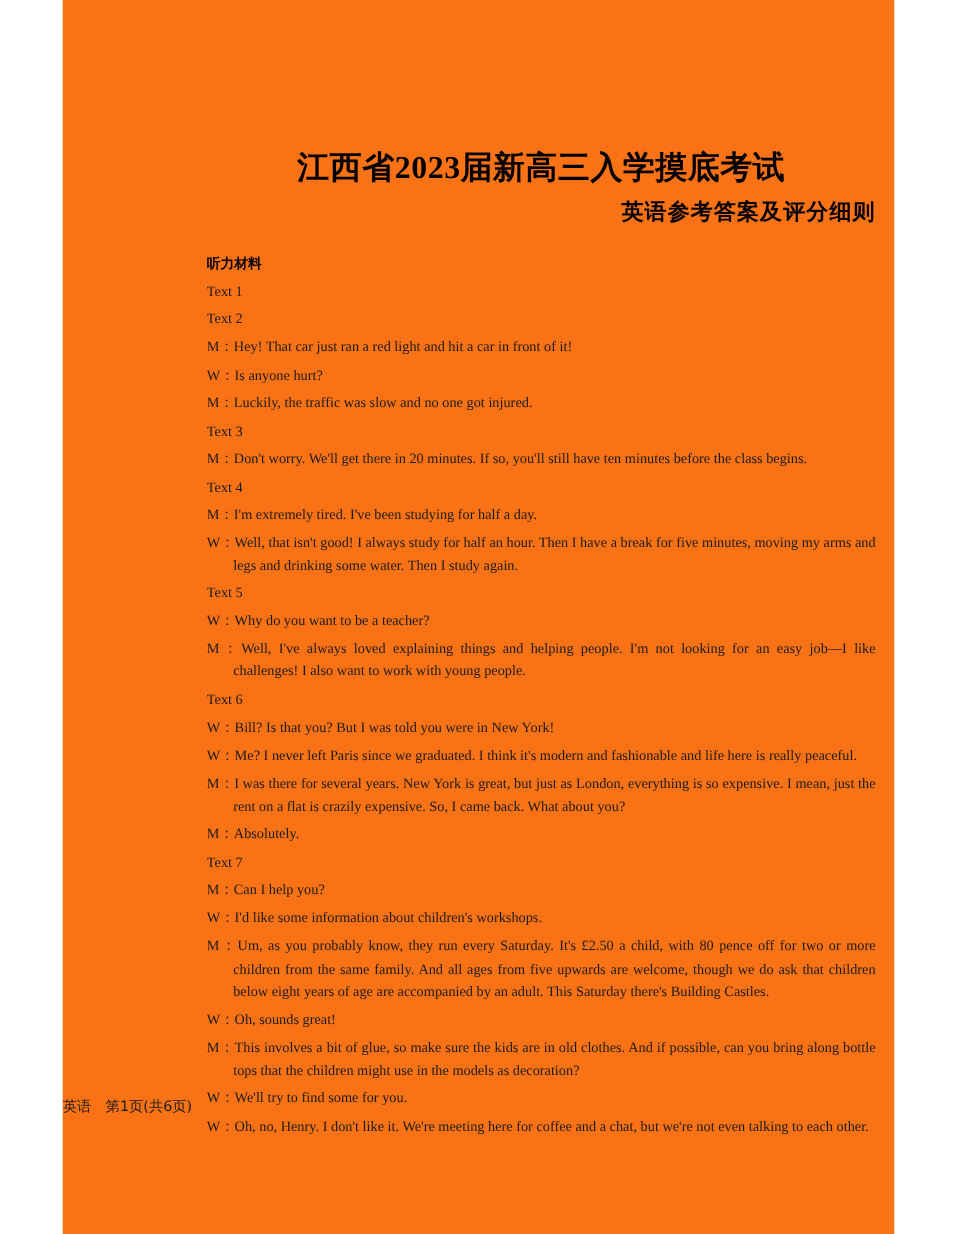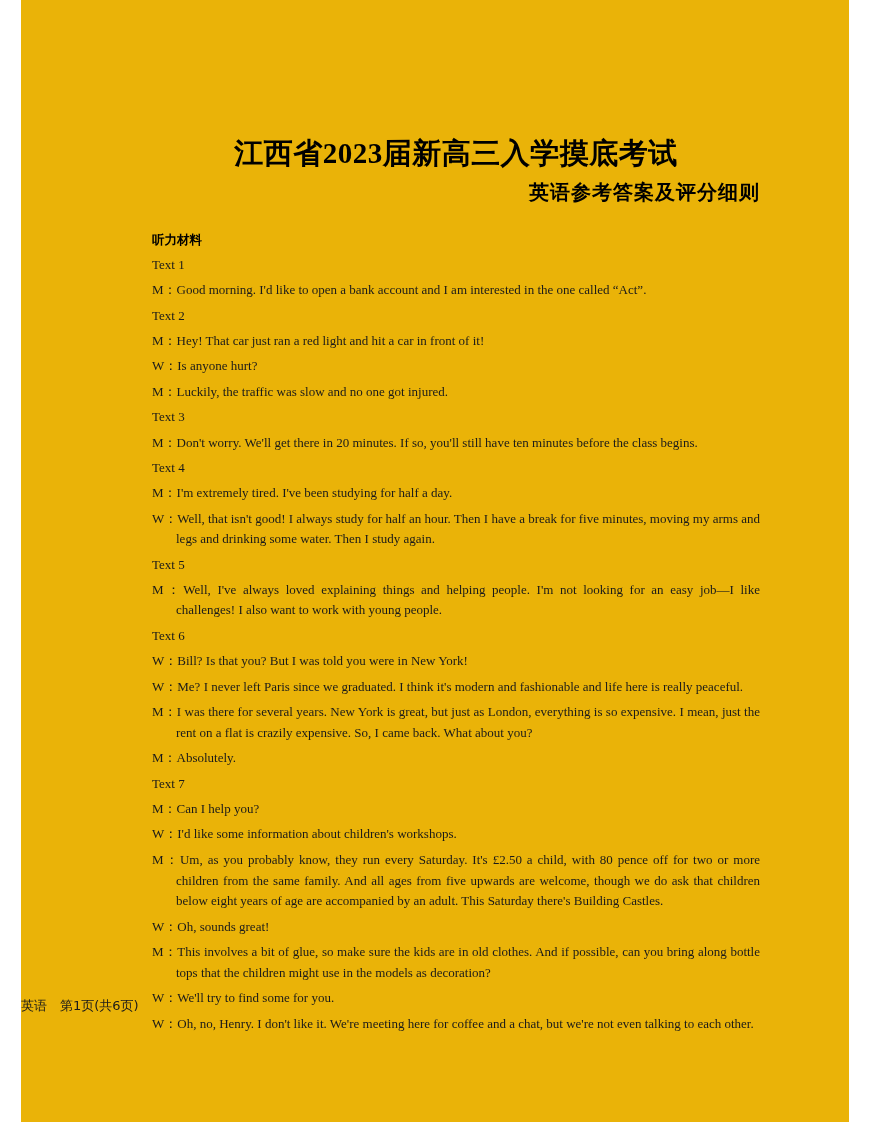--- a/index.html
+++ b/index.html
@@ -2,23 +2,23 @@
 <html><head>
 <meta charset="utf-8">
 <style>
   html, body {
     margin: 0;
     padding: 0;
     background: #ffffff;
   }
   .page {
     position: relative;
-    width: 828px;
+    width: 756px;
     height: 1122px;
-    background: #eab308;
+    background: #f97316;
     margin: 0 auto;
     overflow: hidden;
     font-family: "Liberation Serif", "DejaVu Serif", serif;
     color: #1a1a1a;
   }
   .content {
     position: absolute;
     left: 131px;
     top: 0;
     width: 608px;
@@ -94,35 +94,35 @@
 
 <div class="page">
   <div class="content">
 
     <h1 class="doc-title">江西省2023届新高三入学摸底考试</h1>
     <h2 class="doc-subtitle">英语参考答案及评分细则</h2>
 
     <p class="section-heading">听力材料</p>
 
     <p class="text-label">Text 1</p>
-    <p class="dialogue"><span class="spk">M：</span><span>Good morning. I'd like to open a bank account and I am interested in the one called “Act”.</span></p>
 
     <p class="text-label">Text 2</p>
     <p class="dialogue"><span class="spk">M：</span><span>Hey! That car just ran a red light and hit a car in front of it!</span></p>
     <p class="dialogue"><span class="spk">W：</span><span>Is anyone hurt?</span></p>
     <p class="dialogue"><span class="spk">M：</span><span>Luckily, the traffic was slow and no one got injured.</span></p>
 
     <p class="text-label">Text 3</p>
     <p class="dialogue"><span class="spk">M：</span><span>Don't worry. We'll get there in 20 minutes. If so, you'll still have ten minutes before the class begins.</span></p>
 
     <p class="text-label">Text 4</p>
     <p class="dialogue"><span class="spk">M：</span><span>I'm extremely tired. I've been studying for half a day.</span></p>
     <p class="dialogue"><span class="spk">W：</span><span>Well, that isn't good! I always study for half an hour. Then I have a break for five minutes, moving my arms and legs and drinking some water. Then I study again.</span></p>
 
     <p class="text-label">Text 5</p>
+    <p class="dialogue"><span class="spk">W：</span><span>Why do you want to be a teacher?</span></p>
     <p class="dialogue"><span class="spk">M：</span><span>Well, I've always loved explaining things and helping people. I'm not looking for an easy job—I like challenges! I also want to work with young people.</span></p>
 
     <p class="text-label">Text 6</p>
     <p class="dialogue"><span class="spk">W：</span><span>Bill? Is that you? But I was told you were in New York!</span></p>
     <p class="dialogue"><span class="spk">W：</span><span>Me? I never left Paris since we graduated. I think it's modern and fashionable and life here is really peaceful.</span></p>
     <p class="dialogue"><span class="spk">M：</span><span>I was there for several years. New York is great, but just as London, everything is so expensive. I mean, just the rent on a flat is crazily expensive. So, I came back. What about you?</span></p>
     <p class="dialogue"><span class="spk">M：</span><span>Absolutely.</span></p>
 
     <p class="text-label">Text 7</p>
     <p class="dialogue"><span class="spk">M：</span><span>Can I help you?</span></p>

